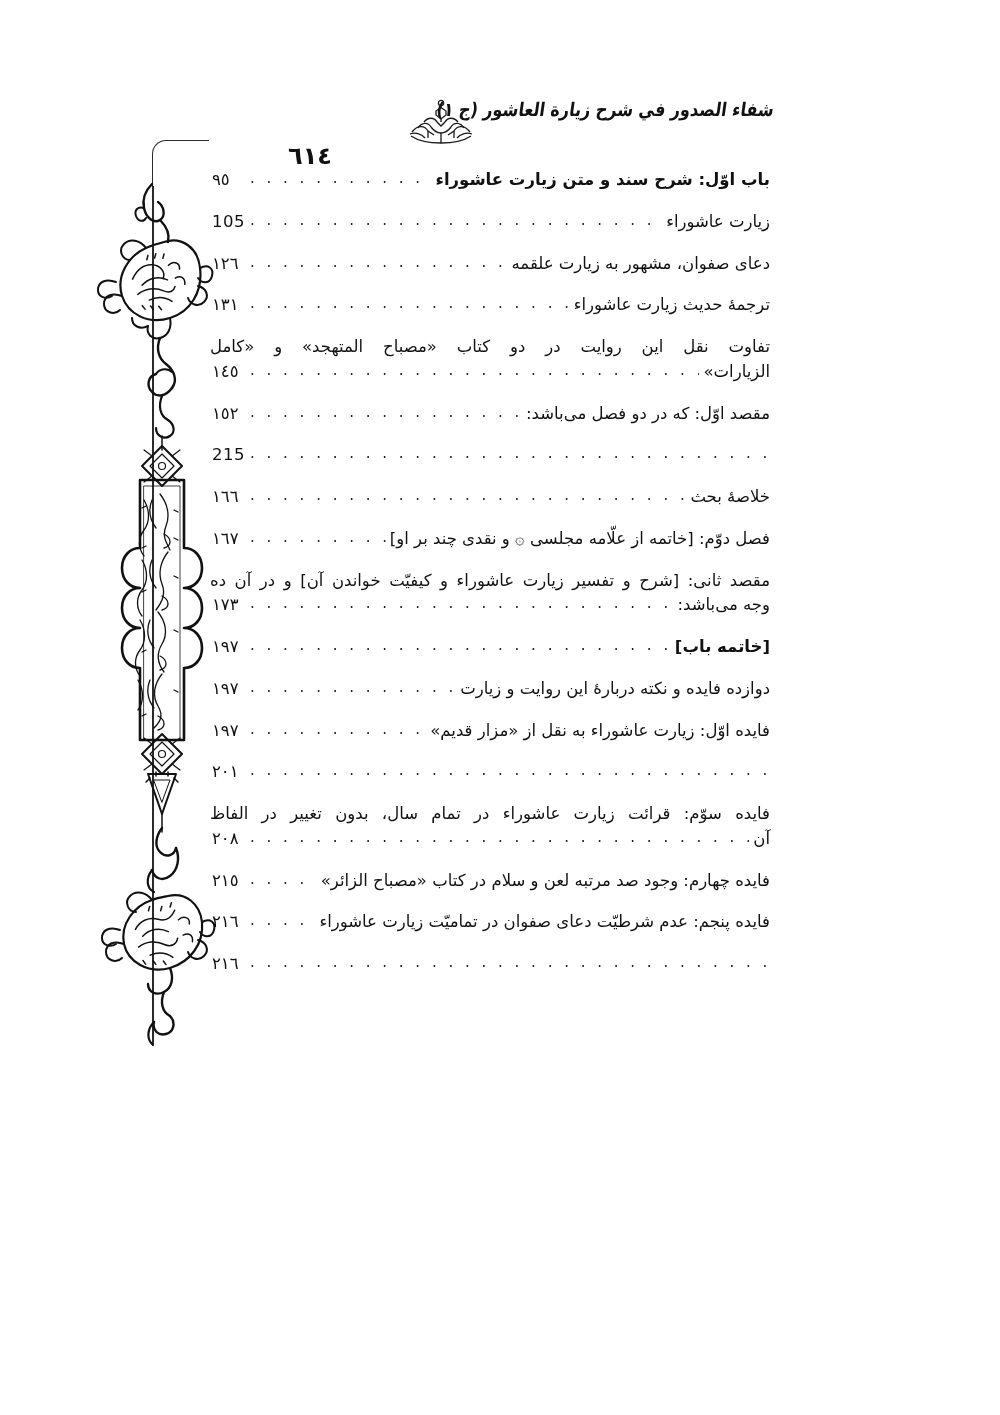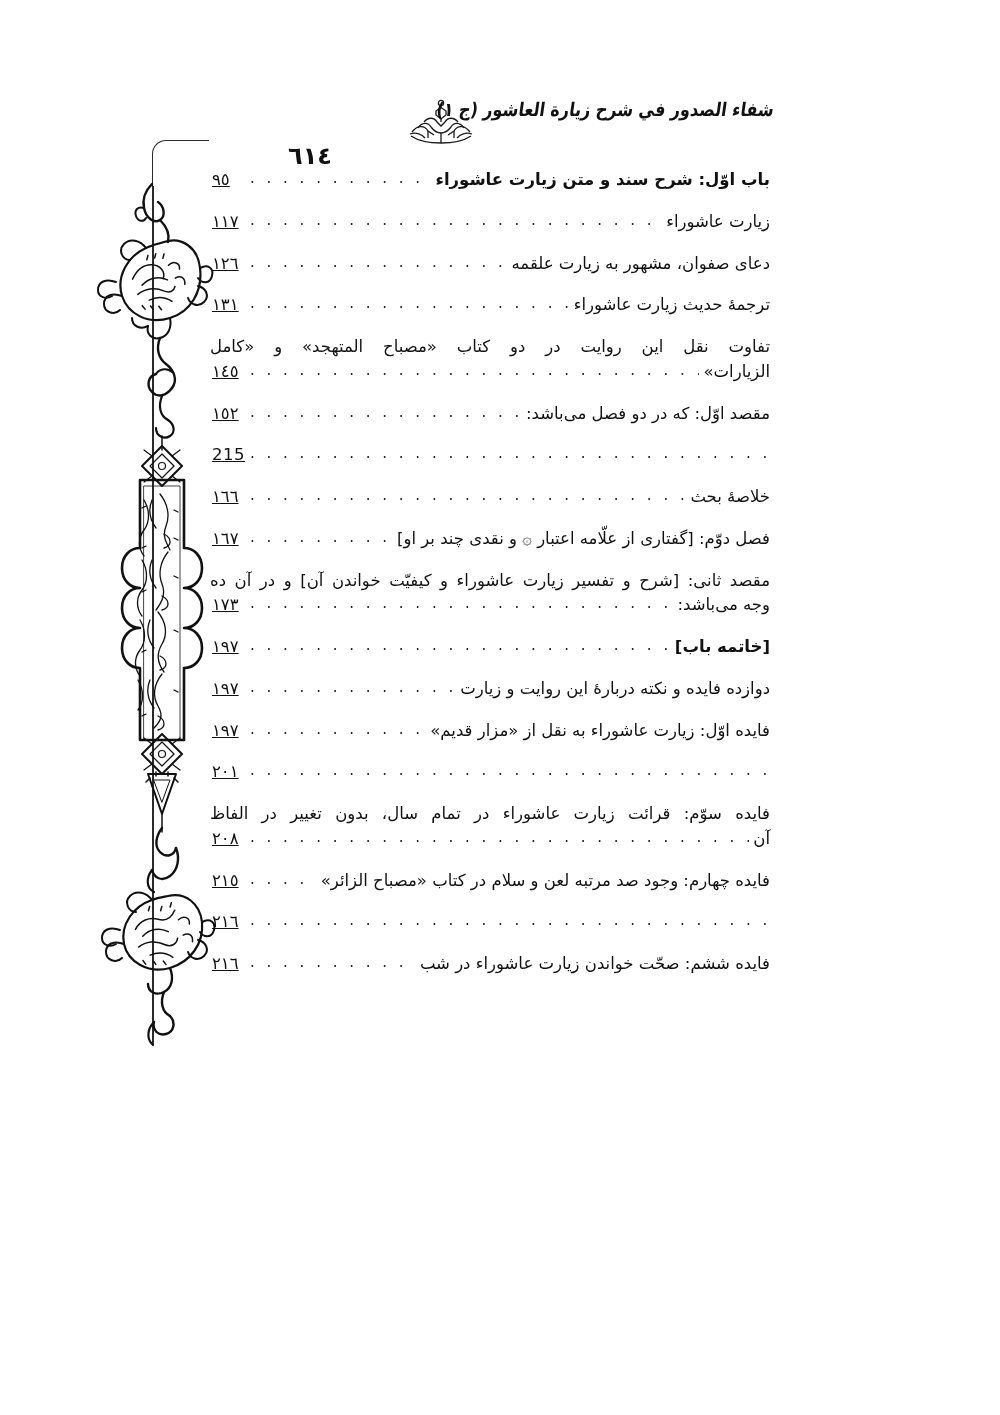--- a/index.html
+++ b/index.html
@@ -73,21 +73,20 @@
     text-align:left;
   }
   .entry .pg{
     flex:0 0 auto;
     font-size:16.5px;
     letter-spacing:0.5px;
     padding-left:2px;
     min-width:34px;
     text-align:left;
     direction:ltr;
-    text-decoration:underline;
   }
   
   .entry.wrap .first{
     display:block;text-align:justify;text-align-last:justify;
     white-space:normal;word-spacing:1px;
   }
 
   
   .orn-col{position:absolute;top:150px;left:86px;width:130px;height:920px;}
   .orn-col svg{display:block;}
@@ -265,21 +264,21 @@
         <div class="row">
           <span class="label">باب اوّل: شرح سند و متن زيارت عاشوراء</span>
           <span class="leader">. . . . . . . . . . . . . . . . . . . . . . . . . . . . . . . . . . . . . . . . . . . . . . . . . . . . . . . . . . . .</span>
           <span class="pg">٩٥</span>
         </div>
       </div>
       <div class="entry">
         <div class="row">
           <span class="label">زيارت عاشوراء</span>
           <span class="leader">. . . . . . . . . . . . . . . . . . . . . . . . . . . . . . . . . . . . . . . . . . . . . . . . . . . . . . . . . . . .</span>
-          <span class="pg">١١٧</span>
+          <span class="pg">105</span>
         </div>
       </div>
       <div class="entry">
         <div class="row">
           <span class="label">دعاى صفوان، مشهور به زيارت علقمه</span>
           <span class="leader">. . . . . . . . . . . . . . . . . . . . . . . . . . . . . . . . . . . . . . . . . . . . . . . . . . . . . . . . . . . .</span>
           <span class="pg">١٢٦</span>
         </div>
       </div>
       <div class="entry">
@@ -312,21 +311,21 @@
       </div>
       <div class="entry">
         <div class="row">
           <span class="label">خلاصهٔ بحث</span>
           <span class="leader">. . . . . . . . . . . . . . . . . . . . . . . . . . . . . . . . . . . . . . . . . . . . . . . . . . . . . . . . . . . .</span>
           <span class="pg">١٦٦</span>
         </div>
       </div>
       <div class="entry">
         <div class="row">
-          <span class="label">فصل دوّم: [گفتارى از علّامه اعتبار ۞ و نقدى چند بر او]</span>
+          <span class="label">فصل دوّم: [خاتمه از علّامه مجلسى ۞ و نقدى چند بر او]</span>
           <span class="leader">. . . . . . . . . . . . . . . . . . . . . . . . . . . . . . . . . . . . . . . . . . . . . . . . . . . . . . . . . . . .</span>
           <span class="pg">١٦٧</span>
         </div>
       </div>
       <div class="entry wrap">
         <div class="first">مقصد ثانى: [شرح و تفسير زيارت عاشوراء و كيفيّت خواندن آن] و در آن ده</div>
         <div class="row">
           <span class="label">وجه مى‌باشد:</span>
           <span class="leader">. . . . . . . . . . . . . . . . . . . . . . . . . . . . . . . . . . . . . . . . . . . . . . . . . . . . . . . . . . . .</span>
           <span class="pg">١٧٣</span>
@@ -369,26 +368,26 @@
       </div>
       <div class="entry">
         <div class="row">
           <span class="label">فايده چهارم: وجود صد مرتبه لعن و سلام در كتاب «مصباح الزائر»</span>
           <span class="leader">. . . . . . . . . . . . . . . . . . . . . . . . . . . . . . . . . . . . . . . . . . . . . . . . . . . . . . . . . . . .</span>
           <span class="pg">٢١٥</span>
         </div>
       </div>
       <div class="entry">
         <div class="row">
+          <span class="label">فايده پنجم: عدم شرطيّت دعاى صفوان در تماميّت زيارت عاشوراء</span>
           <span class="leader">. . . . . . . . . . . . . . . . . . . . . . . . . . . . . . . . . . . . . . . . . . . . . . . . . . . . . . . . . . . .</span>
           <span class="pg">٢١٦</span>
         </div>
       </div>
       <div class="entry">
         <div class="row">
-          <span class="label">فايده ششم: صحّت خواندن زيارت عاشوراء در شب</span>
           <span class="leader">. . . . . . . . . . . . . . . . . . . . . . . . . . . . . . . . . . . . . . . . . . . . . . . . . . . . . . . . . . . .</span>
           <span class="pg">٢١٦</span>
         </div>
       </div>
     </div>
 
 </div>
 
 </body></html>

